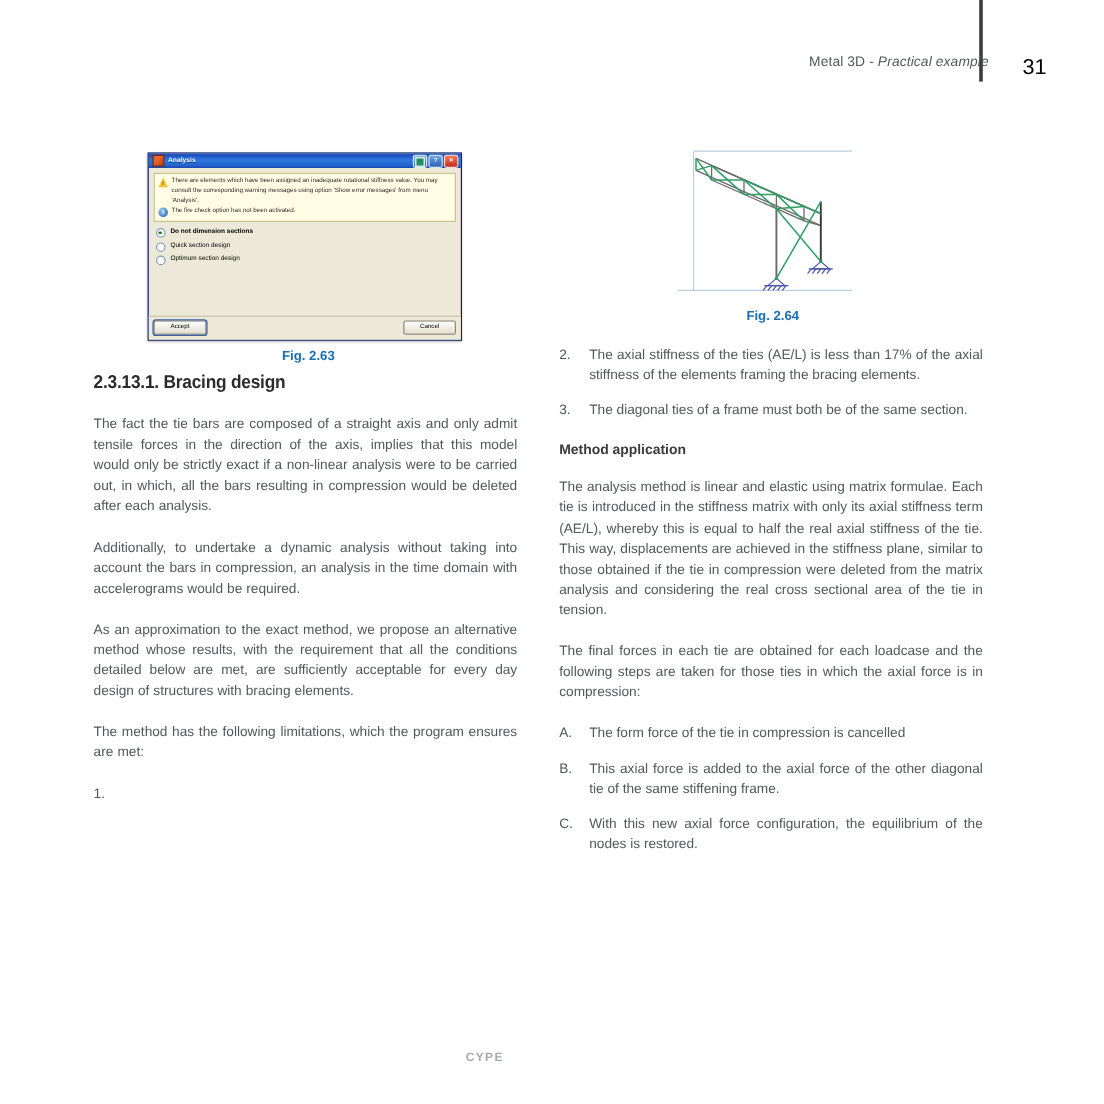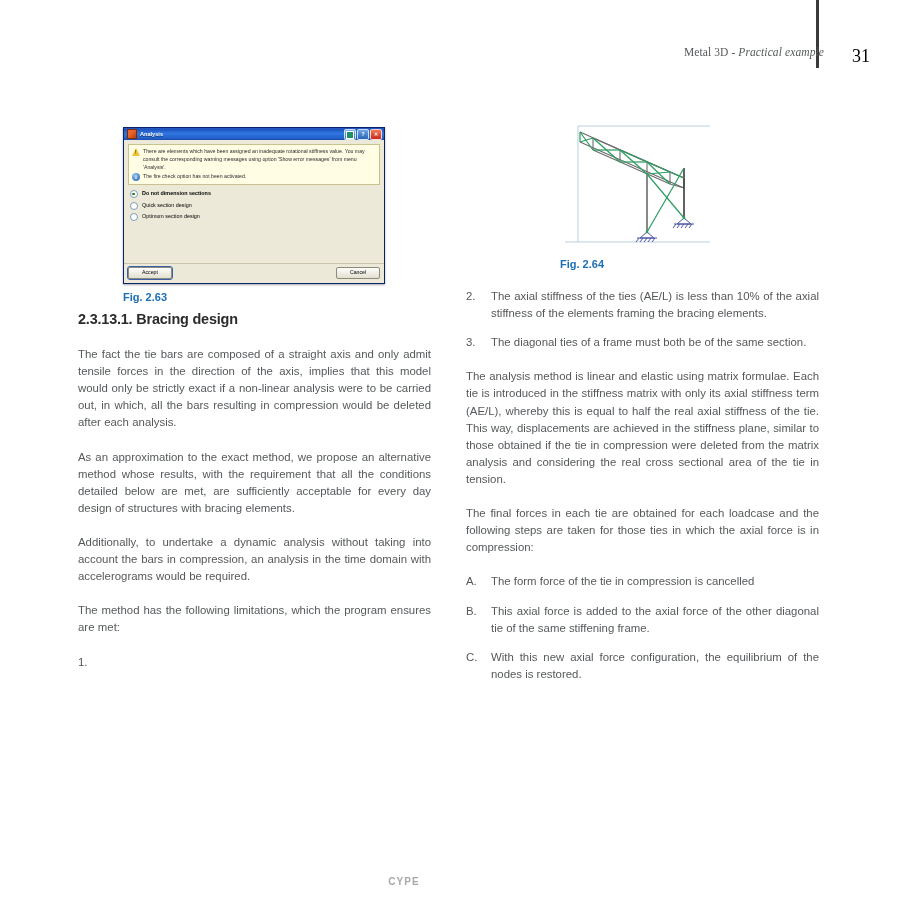--- a/index.html
+++ b/index.html
@@ -7,21 +7,21 @@
     width:920px; height:920px;
     background:#ffffff;
     font-family:"Liberation Sans", sans-serif;
     color:#4d4d4d;
     position:relative;
     overflow:hidden;
   }
 
   
   #page-header{
-    position:absolute; top:0; left:0; width:920px; height:72px;font-family:Liberation Serif, serif;
+    position:absolute; top:0; left:0; width:920px; height:72px;
   }
   #header-rule{
     position:absolute; left:816px; top:0; width:3px; height:68px;
     background:#3a3a3a;
   }
   #header-text{
     position:absolute; right:96px; top:46px;
     font-size:11.5px; color:#55585a; white-space:nowrap;
     letter-spacing:.1px;
   }
@@ -127,21 +127,21 @@
     border:1px solid #8d8b7c; border-radius:2px;
     padding:1.5px 6px;
   }
   .xp-pushbtn.default{ outline:1px solid #3b5fa8; outline-offset:0px; }
 
   
   #fig-264-wrap{ position:absolute; left:560px; top:120px; width:168px; }
   #fig-264-canvas{ display:block; }
 
   .fig-caption{
-    text-align:left;
+    text-align:center;
     color:#1b6fb5;
     font-weight:bold;
     font-size:11px;
     margin-top:5px;
   }
   #fig-263-caption{ margin-top:7px; }
   #fig-264-caption{ margin-top:0px; }
 
   
   .column{ position:absolute; width:353px; }
@@ -336,42 +336,43 @@
       <circle cx="124" cy="98" r="1.4"></circle>
     </g>
   </svg>
 
   <div class="fig-caption" id="fig-264-caption">Fig. 2.64</div>
 </div>
 
 <div class="column" id="col-left">
   <h2 class="section-heading">2.3.13.1. Bracing design</h2>
   <p class="body-text">The fact the tie bars are composed of a straight axis and only admit tensile forces in the direction of the axis, implies that this model would only be strictly exact if a non-linear analysis were to be carried out, in which, all the bars resulting in compression would be deleted after each analysis.</p>
+  <p class="body-text">Additionally, to undertake a dynamic analysis without taking into account the bars in compression, an analysis in the time domain with accelerograms would be required.</p>
   <p class="body-text">As an approximation to the exact method, we propose an alternative method whose results, with the requirement that all the conditions detailed below are met, are sufficiently acceptable for every day design of structures with bracing elements.</p>
-  <p class="body-text">Additionally, to undertake a dynamic analysis without taking into account the bars in compression, an analysis in the time domain with accelerograms would be required.</p>
   <p class="body-text">The method has the following limitations, which the program ensures are met:</p>
   <ol class="numbered-list">
     <li>
       <span class="li-marker">1.</span>
     </li>
   </ol>
 </div>
 
 <div class="column" id="col-right">
   <ol class="numbered-list" style="margin-bottom:17px;">
     <li>
       <span class="li-marker">2.</span>
-      <span>The axial stiffness of the ties (AE/L) is less than 10% of the axial stiffness of the elements framing the bracing elements.</span>
+      <span>The axial stiffness of the ties (AE/L) is less than 17% of the axial stiffness of the elements framing the bracing elements.</span>
     </li>
     <li>
       <span class="li-marker">3.</span>
       <span>The diagonal ties of a frame must both be of the same section.</span>
     </li>
   </ol>
 
+  <h3 class="sub-heading">Method application</h3>
 
   <p class="body-text">The analysis method is linear and elastic using matrix formulae. Each tie is introduced in the stiffness matrix with only its axial stiffness term (AE/L), whereby this is equal to half the real axial stiffness of the tie. This way, displacements are achieved in the stiffness plane, similar to those obtained if the tie in compression were deleted from the matrix analysis and considering the real cross sectional area of the tie in tension.</p>
   <p class="body-text">The final forces in each tie are obtained for each loadcase and the following steps are taken for those ties in which the axial force is in compression:</p>
 
   <ol class="lettered-list">
     <li>
       <span class="li-marker">A.</span>
       <span>The form force of the tie in compression is cancelled</span>
     </li>
     <li>

